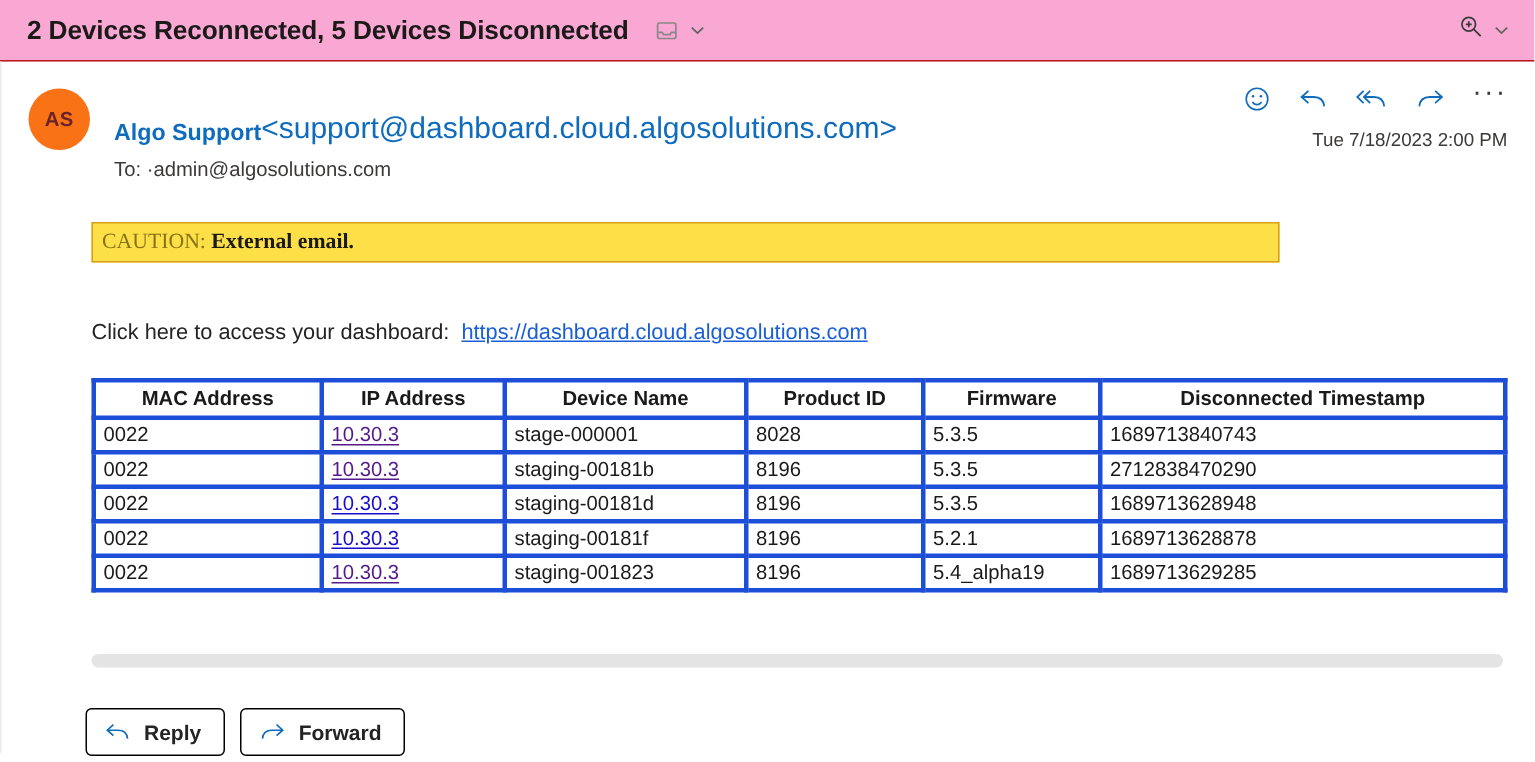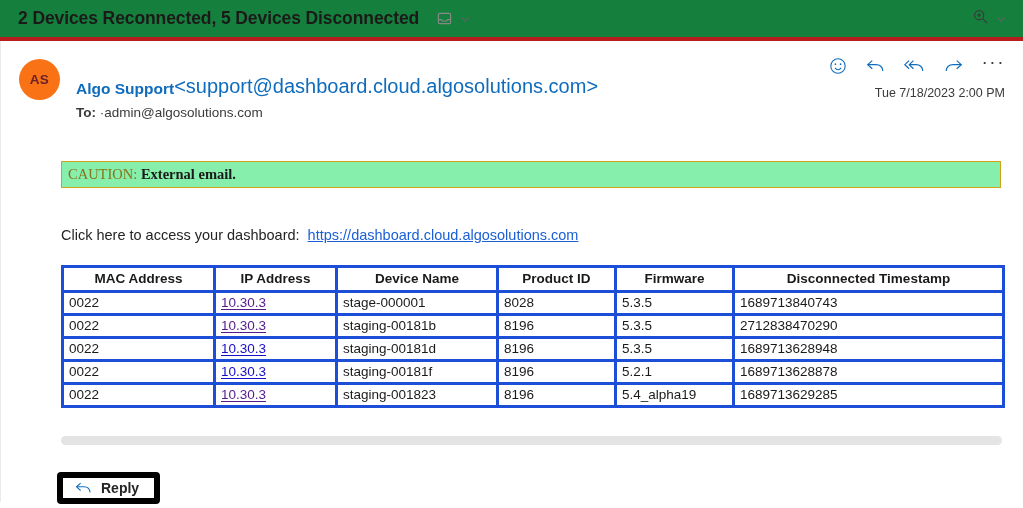--- a/index.html
+++ b/index.html
@@ -16,22 +16,22 @@
     position: relative;
   }
 
   
   .subject-bar {
     height: 41px;
     display: flex;
     align-items: center;
     padding: 0 12px 0 18px;
     box-sizing: border-box;
-    border-bottom: 4px solid #b91c1c;
-    background: #15803d;
+    border-bottom: 1px solid #b91c1c;
+    background: #f9a8d4;
   }
   .subject-text {
     font-size: 17.5px;
     font-weight: 600;
     color: #1b1a19;
     letter-spacing: -0.1px;
     white-space: nowrap;
   }
   .subject-icon-group {
     display: flex;
@@ -100,21 +100,21 @@
     color: #0f6cbd;
     cursor: pointer;
     margin-top: 20px;
   }
   .to-line {
     margin-top: 7px;
     font-size: 13.5px;
     color: #3b3a39;
     white-space: nowrap;
   }
-  .to-label { color: #3b3a39; font-weight: bold; }
+  .to-label { color: #3b3a39; }
   .hdr-right {
     display: flex;
     flex-direction: column;
     align-items: flex-end;
     flex: 0 0 auto;
   }
   .action-icons {
     display: flex;
     align-items: center;
     gap: 19px;
@@ -139,26 +139,26 @@
     white-space: nowrap;
     margin-right: 4px;
   }
 
   
   .body-wrap {
     padding: 0 20px 0 60px;
     box-sizing: border-box;
   }
   .caution {
-    margin-top: 41px;
-    background: #86efac;
+    margin-top: 28px;
+    background: #fde047;
     border: 1px solid #d4a017;
     padding: 3px 6px 4px 6px;
     box-sizing: border-box;
-    width: 940px;
+    width: 792px;
     font-family: "Liberation Serif", serif;
     font-size: 14.5px;
     line-height: 1.25;
   }
   .caution-label { color: #8a7216; }
   .caution-msg { color: #1a1a1a; font-weight: bold; }
 
   .dash-line {
     margin-top: 39px;
     font-size: 14.5px;
@@ -237,21 +237,21 @@
     display: flex;
     gap: 10px;
   }
   .btn {
     display: flex;
     align-items: center;
     gap: 9px;
     height: 32px;
     padding: 0 15px 0 12px;
     box-sizing: border-box;
-    border: 6px solid #000000;
+    border: 1px solid #000000;
     border-radius: 4px;
     background: #ffffff;
     font-size: 14px;
     color: #242424;
     font-weight: 600;
     cursor: pointer;
   }
   .btn svg { display: block; color: #0f6cbd; }
 </style>
 </head>
@@ -425,15 +425,24 @@
   <div class="footer">
     <div class="btn">
       <span>
         <svg width="17" height="14" viewBox="0 0 20 16" fill="none" stroke="#0f6cbd" stroke-width="1.3">
           <path d="M6.6 2.3L1.8 6.6l4.8 4.3"></path>
           <path d="M1.9 6.6h8.5c4.4 0 6.9 2.4 7.3 6.6"></path>
         </svg>
       </span>
       <span>Reply</span>
     </div>
+    <div class="btn">
+      <span>
+        <svg width="17" height="14" viewBox="0 0 20 16" fill="none" stroke="#0f6cbd" stroke-width="1.3">
+          <path d="M13.4 2.3l4.8 4.3-4.8 4.3"></path>
+          <path d="M18.1 6.6H9.6C5.2 6.6 2.7 9 2.3 13.2"></path>
+        </svg>
+      </span>
+      <span>Forward</span>
+    </div>
   </div>
 
 </div>
 
 </body></html>

